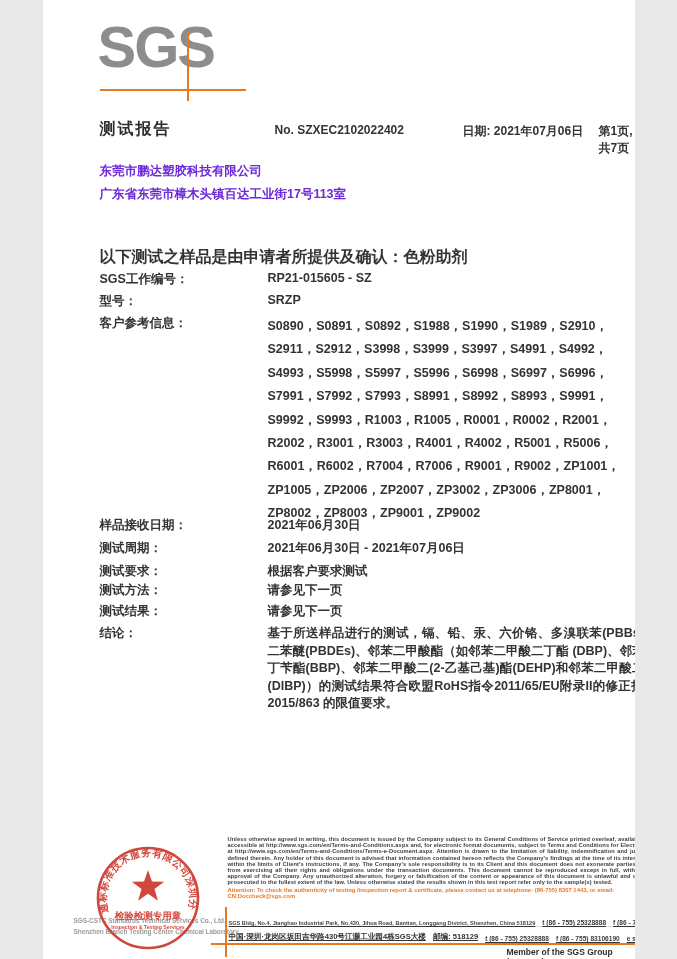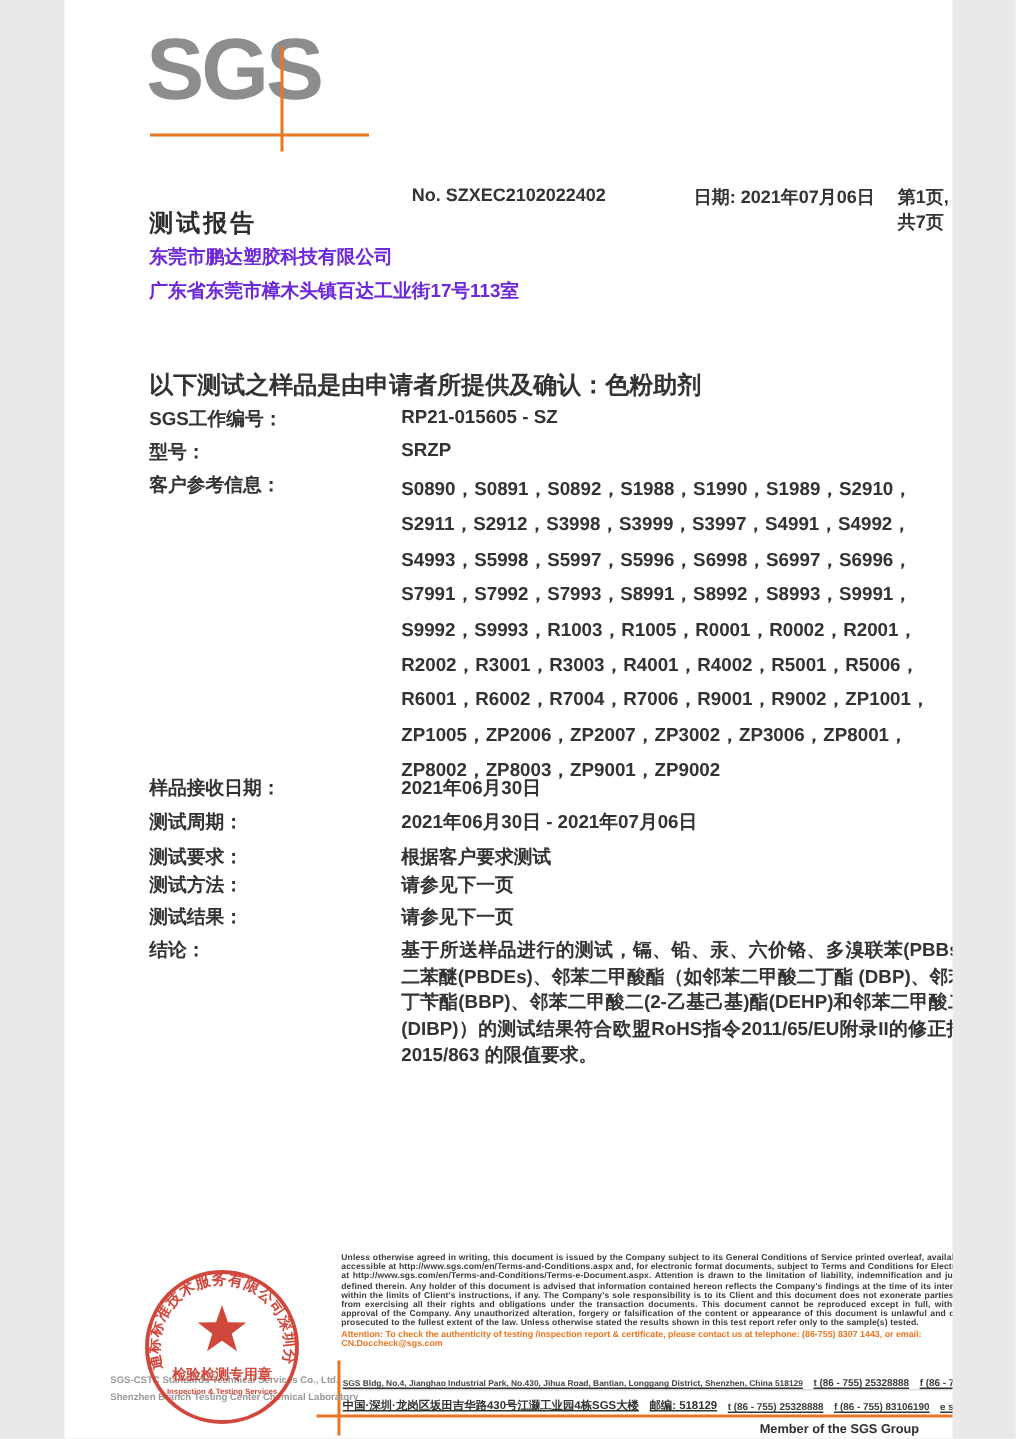--- a/index.html
+++ b/index.html
@@ -11,21 +11,21 @@
   
   .logo-text{
     position:absolute;left:55px;top:18px;
     font-size:58px;font-weight:700;color:#8d8d8d;letter-spacing:-2px;
     line-height:1;
   }
   .logo-hline{position:absolute;left:57px;top:89px;width:146px;height:2px;background:#e87722;}
   .logo-vline{position:absolute;left:144px;top:31px;width:2px;height:70px;background:#e87722;}
 
   
-  .doc-title{position:absolute;left:57px;top:119px;font-size:16px;font-weight:700;letter-spacing:2px;color:#2e2e2e;margin-top:20px;}
+  .doc-title{position:absolute;left:57px;top:119px;font-size:16px;font-weight:700;letter-spacing:2px;color:#2e2e2e;}
   .report-no{position:absolute;left:232px;top:123px;font-size:12px;font-weight:600;color:#333;}
   .report-date{position:absolute;left:420px;top:123px;font-size:12px;font-weight:600;color:#333;}
   .report-pages{position:absolute;left:556px;top:123px;font-size:12px;font-weight:600;color:#333;}
 
   
   .client-block{position:absolute;left:57px;top:160px;font-size:12.5px;font-weight:600;line-height:23px;color:#6d28d9;}
 
   .sample-statement{position:absolute;left:57px;top:247px;font-size:16px;font-weight:600;color:#333;}
 
   

